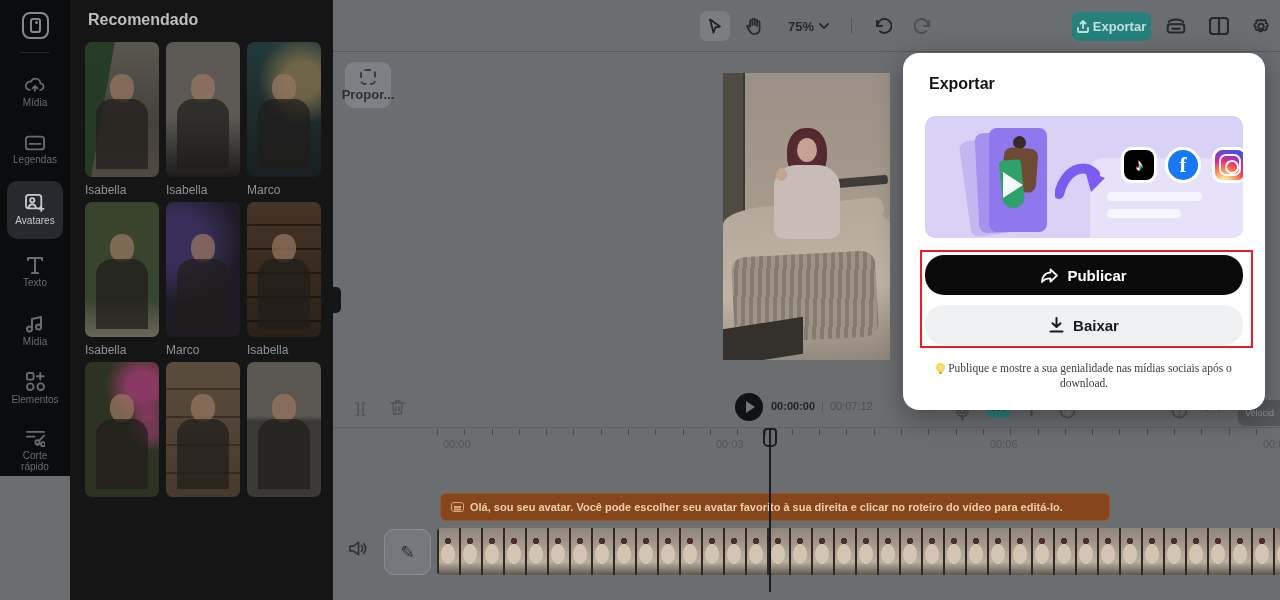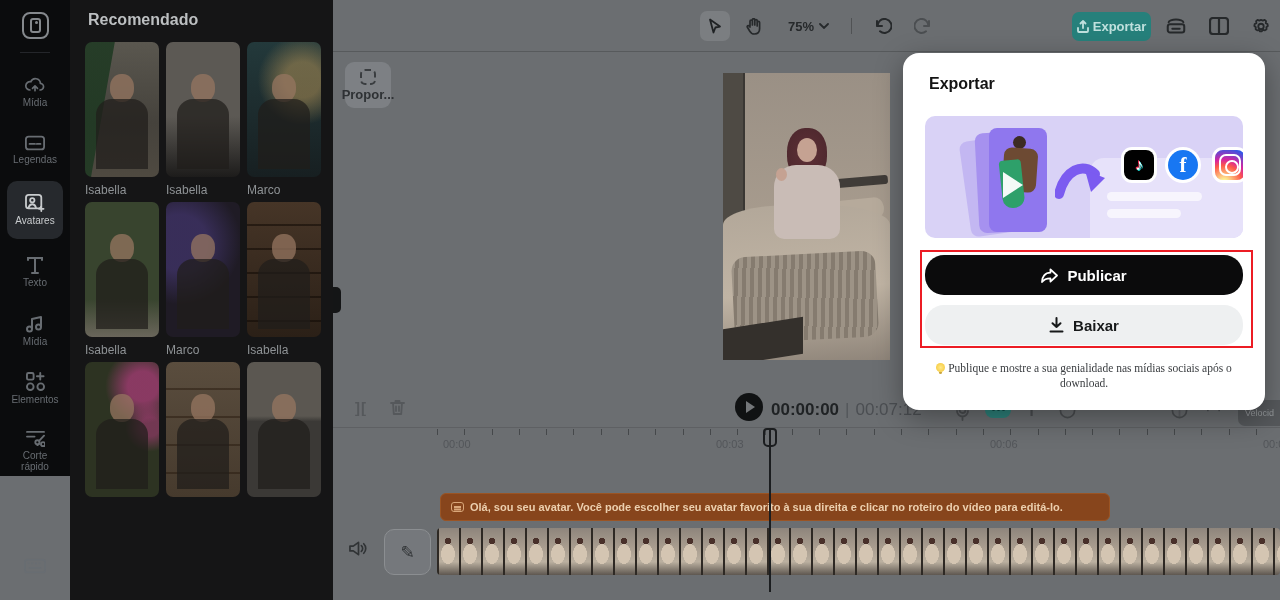--- a/index.html
+++ b/index.html
@@ -83,21 +83,21 @@
   .v-hand { position:absolute; left:50%; top:33%; width:11px; height:13px; margin-left:-31px; background:#c5a292; border-radius:50%; }
   .v-jacket { position:absolute; left:50%; top:32%; width:66px; height:74px; margin-left:-33px; background:#c9bcb6; border-radius:22px 22px 10px 10px; }
 
   
   .tl-toolbar { position:absolute; left:0; top:390px; width:947px; height:38px; border-bottom:1px solid rgba(0,0,0,.12); }
   .split-ico { position:absolute; left:22px; top:399px; font-size:15px; font-weight:bold; color:#55585b; letter-spacing:1px; cursor:pointer; }
   .trash { position:absolute; left:57px; top:399px; color:#55585b; cursor:pointer; }
   .play-btn { position:absolute; left:402px; top:393px; width:28px; height:28px; border-radius:50%; background:#101213;
               display:flex; align-items:center; justify-content:center; cursor:pointer; }
   .play-tri { width:0; height:0; border-left:9px solid #74777a; border-top:6px solid transparent; border-bottom:6px solid transparent; margin-left:3px; }
-  .timecode { position:absolute; left:438px; top:400px; font-size:17px; display:flex; gap:6px; align-items:center; }
+  .timecode { position:absolute; left:438px; top:400px; font-size:11px; display:flex; gap:6px; align-items:center; }
   .tc-cur { font-weight:bold; color:#1f2224; }
   .tc-sep { color:#53565a; }
   .tc-total { color:#4b4e52; }
   .ghost-ico { position:absolute; color:#4b4e51; z-index:1; }
   .ghost-pill { position:absolute; left:652px; top:401px; width:26px; height:17px; border-radius:8px; background:#2d837c; z-index:1;
                 display:flex; align-items:center; justify-content:center; gap:2px; }
   .ghost-pill i { width:3px; height:3px; border-radius:50%; background:#0e4a46; }
 
   
   .ruler-ticks { position:absolute; left:104px; top:429px; width:843px; height:6px;

